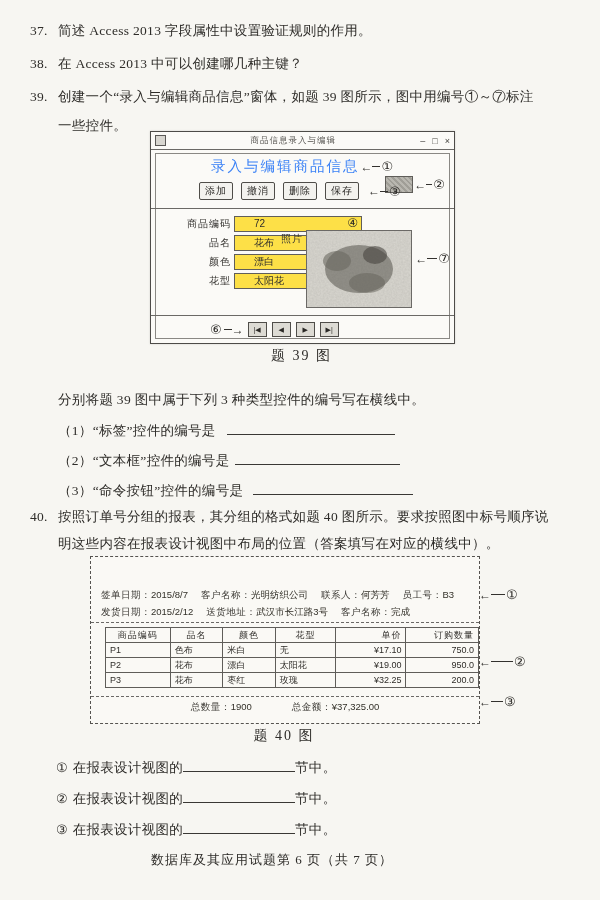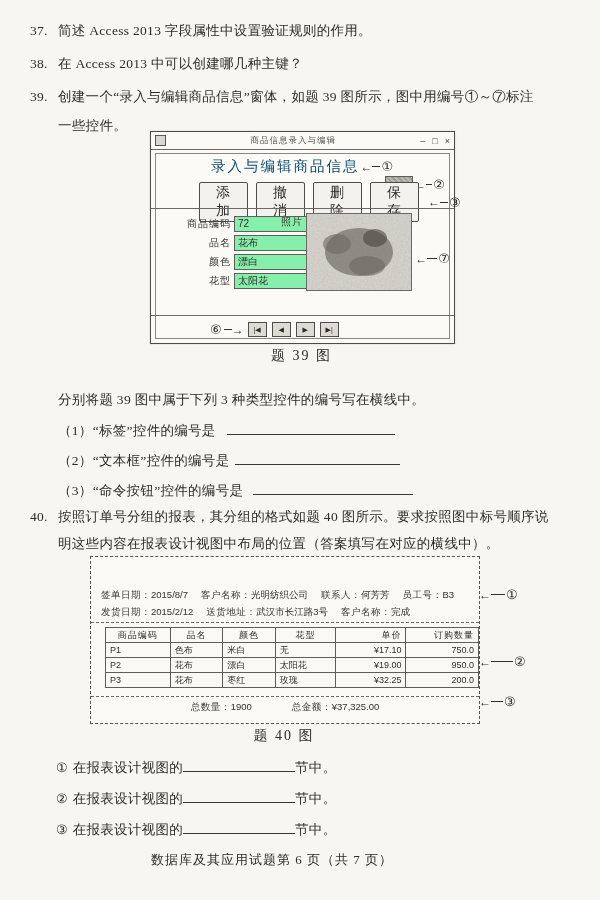--- a/index.html
+++ b/index.html
@@ -23,45 +23,45 @@
   .titlebar{
     height:17px;border-bottom:1px solid #6b6966;display:flex;align-items:center;
     font-size:8.5px;color:#4f4d4a;padding:0 4px;
   }
   .win-icon{width:9px;height:9px;border:1px solid #5a5856;background:#d8d6d0;display:inline-block;}
   .win-title{flex:1;text-align:center;letter-spacing:1px;color:#565450;}
   .win-ctrls{display:flex;gap:7px;font-size:9px;color:#45433f;}
   .win-body{position:relative;height:192px;}
   .inner-frame{position:absolute;left:4px;right:4px;top:3px;bottom:3px;border:1px solid #8a8884;}
   .fheading-row{position:absolute;left:0;right:0;top:7px;display:flex;justify-content:center;align-items:center;}
-  .fheading{font-size:14.5px;letter-spacing:2px;color:#0c4a6e;font-family:"Liberation Serif",serif;}
+  .fheading{font-size:14.5px;letter-spacing:2px;color:#3b82f6;font-family:"Liberation Serif",serif;}
   .ann{display:inline-flex;align-items:center;margin-left:1px;}
   .arrow-l{font-size:12px;color:#33312e;line-height:1;}
   .arrow-r{font-size:12px;color:#33312e;line-height:1;}
   .circ{font-size:13px;color:#2b2926;line-height:1;padding:0 1px;}
   .img-btn-wrap{position:absolute;right:8px;top:26px;display:flex;align-items:center;}
   .img-btn{
     width:26px;height:15px;border:1px solid #5f5d59;
     background:repeating-linear-gradient(45deg,#b9b7b0 0 2px,#a09e97 2px 4px);
   }
   .btn-row{position:absolute;left:0;right:0;top:32px;display:flex;justify-content:flex-start;align-items:center;padding-left:48px;}
   .fbtn{
     border:1px solid #4f4d49;border-radius:2px;background:#f3f2ee;
-    font-size:14px;padding:1px 16px;margin-right:8px;color:#2f2d2a;letter-spacing:1px;
+    font-size:10px;padding:1px 5px;margin-right:8px;color:#2f2d2a;letter-spacing:1px;
   }
   .sep1{position:absolute;left:0;right:0;top:58px;border-top:1px solid #6b6966;}
   .fields{position:absolute;left:24px;top:66px;}
   .frow{display:flex;align-items:center;margin-bottom:3px;height:16px;}
   .flabel{width:56px;text-align:right;font-size:10px;margin-right:3px;letter-spacing:1px;color:#34322f;}
   .finput{
-    position:relative;width:88px;height:14px;border:1px solid #605e5a;background:#86efac;
-    font-size:10px;line-height:14px;padding:0 3px;color:#2f2d2a;
+    position:relative;width:88px;height:14px;border:1px solid #605e5a;background:#fde047;
+    font-size:10px;line-height:14px;padding:0 19px;color:#2f2d2a;
   }
   .finput .circ{position:absolute;right:2px;top:0px;font-size:12px;}
-  .photo-wrap{position:absolute;left:130px;top:63px;display:flex;}
+  .photo-wrap{position:absolute;left:130px;top:80px;display:flex;}
   .photo-label{font-size:10px;margin-right:3px;margin-top:2px;letter-spacing:1px;color:#34322f;}
   .photo{width:104px;height:76px;border:1px solid #6b6966;background:#cfcdc6;position:relative;overflow:hidden;}
   .photo svg{display:block;}
   .ann7{position:absolute;right:3px;top:102px;display:flex;align-items:center;}
   .h-line{display:inline-block;border-top:1.2px solid #33312e;vertical-align:middle;}
   .sep2{position:absolute;left:0;right:0;bottom:26px;border-top:1px solid #6b6966;}
   .nav-row{position:absolute;left:58px;bottom:5px;display:flex;align-items:center;}
   .nav-btn{
     width:17px;height:13px;border:1px solid #4f4d49;background:#dddbd4;
     font-size:7px;line-height:13px;text-align:center;margin-right:5px;color:#2b2926;

